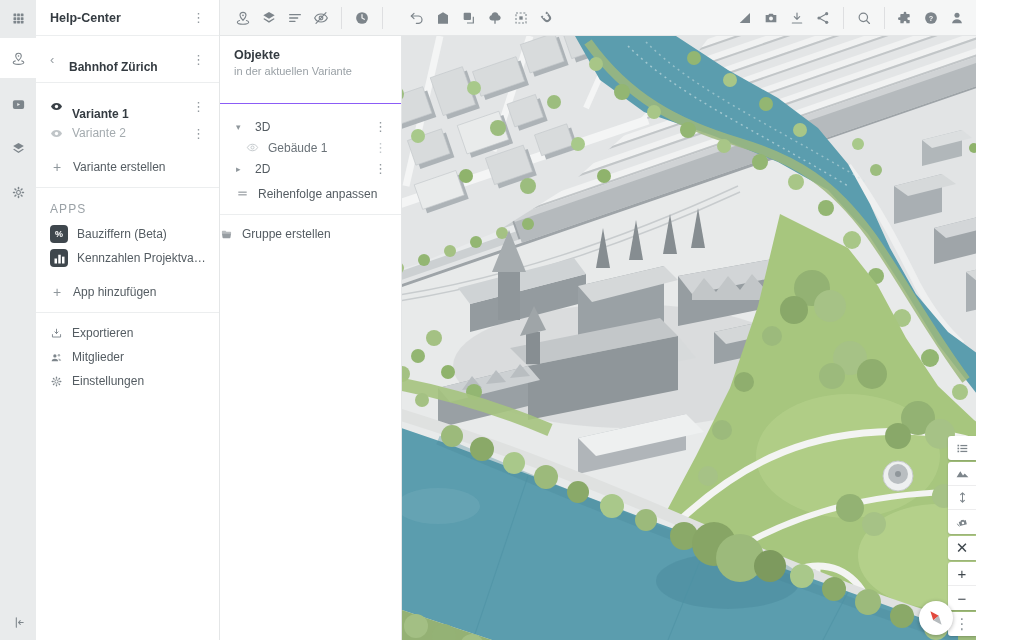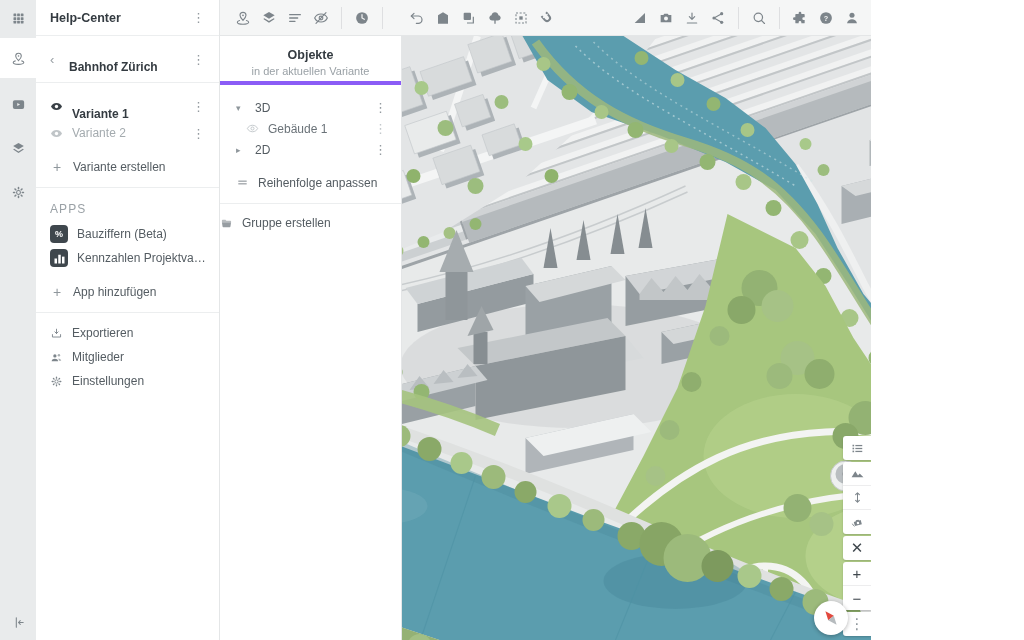--- a/index.html
+++ b/index.html
@@ -3,21 +3,21 @@
 <meta charset="utf-8">
 <style>
   :root{
     --rail-bg:#e9ebec; --panel-bg:#ffffff; --panel-border:#e4e6e7; --topbar-bg:#f5f6f6;
     --text:#3e454b; --muted:#8f979c; --icon:#666e74; --icon-disabled:#c4c9cc;
     --river:#5b9dae; --grass:#a7c67e;
   }
   *{box-sizing:border-box; margin:0; padding:0;}
   html,body{width:1024px;height:640px;overflow:hidden;}
   body{font-family:"Liberation Sans","DejaVu Sans",sans-serif; background:#fff; color:var(--text);}
-  .app{display:flex; width:871px; height:640px;}
+  .app{display:flex; width:976px; height:640px;}
 
   
   .rail{width:36px; background:var(--rail-bg); display:flex; flex-direction:column; align-items:center; flex-shrink:0;}
   .rail-btn{width:36px; height:36px; display:flex; align-items:center; justify-content:center; color:#6e767c; cursor:pointer;}
   .rail-btn.active{background:#fff; color:#2e353a; height:40px;}
   .rail-btn.first{margin-bottom:2px;}
   .rail-gap{height:8px;}
   .rail-spacer{flex:1;}
   .rail-btn svg{width:18px;height:18px;display:block;}
 
@@ -54,28 +54,28 @@
   .tb-btn.active{color:#343b41;}
   .tb-btn.disabled{color:var(--icon-disabled); cursor:default;}
   .tb-sep{width:1px; height:22px; background:#dedfe1; margin:0 7px;}
   .tb-gap{width:14px;}
   .tb-right{margin-left:auto; display:flex; align-items:center;}
 
   .content{flex:1; display:flex; min-height:0;}
 
   
   .objects{width:182px; background:var(--panel-bg); border-right:1px solid var(--panel-border); flex-shrink:0; font-size:12px;}
-  .obj-head{padding:12px 14px 4px 14px; border-bottom:4px solid #8b5cf6;text-align:center;}
+  .obj-head{padding:12px 14px 26px 14px; border-bottom:1px solid #8b5cf6;}
   .obj-title{font-weight:bold; font-size:12.5px; color:#343b41;}
   .obj-sub{color:#9aa1a6; font-size:11px; margin-top:3px;}
   .tree{padding:12px 0 10px 0; border-bottom:1px solid #eceeef;}
   .tree .row{min-height:21px; padding-left:16px;}
   .caret{width:10px; color:#8f979c; font-size:9px;}
   .tree .indent{padding-left:26px;}
-  .reorder-row{margin-top:12px;}
+  .reorder-row{margin-top:4px;}
   .group-row{padding:12px 0;text-align:right;}
 
   
   .map{flex:1; position:relative; min-width:0; overflow:hidden; background:#e8eaea;}
   .scene{position:absolute; inset:0; width:100%; height:100%; display:block; cursor:grab;}
 
   .map-tools{position:absolute; top:400px; right:0; width:28px; display:flex; flex-direction:column; gap:2px;}
   .mt-group{background:#fff; border-radius:3px 0 0 3px; box-shadow:0 1px 2px rgba(0,0,0,.18); overflow:hidden; display:flex; flex-direction:column;}
   .mt-btn{width:28px; height:24px; display:flex; align-items:center; justify-content:center; color:#4c545a; cursor:pointer; border-bottom:1px solid #ededee; font-size:13px;}
   .mt-btn:last-child{border-bottom:none;}

